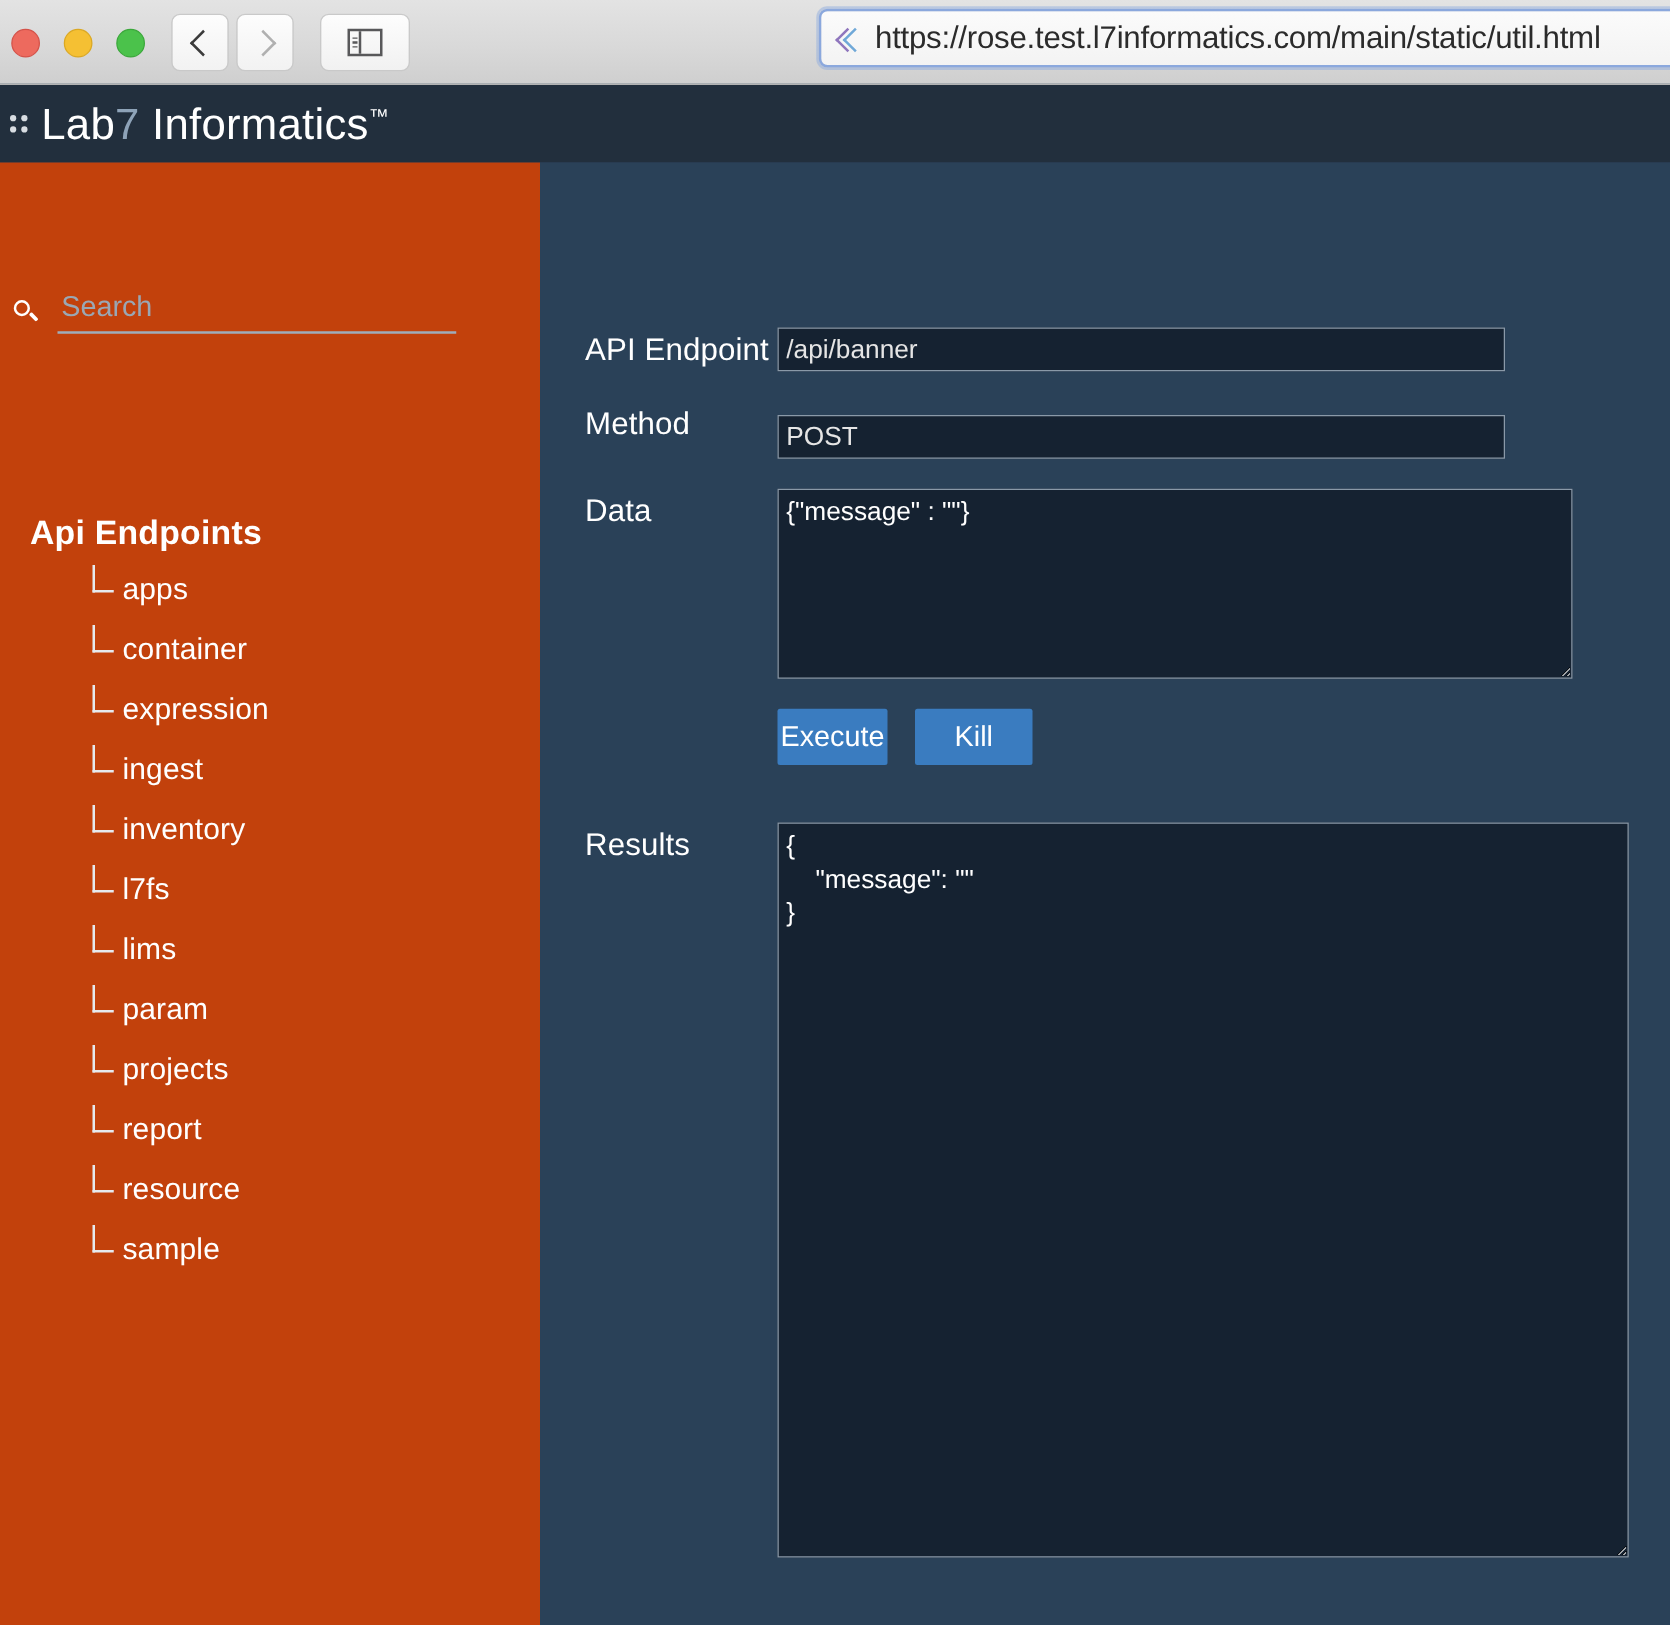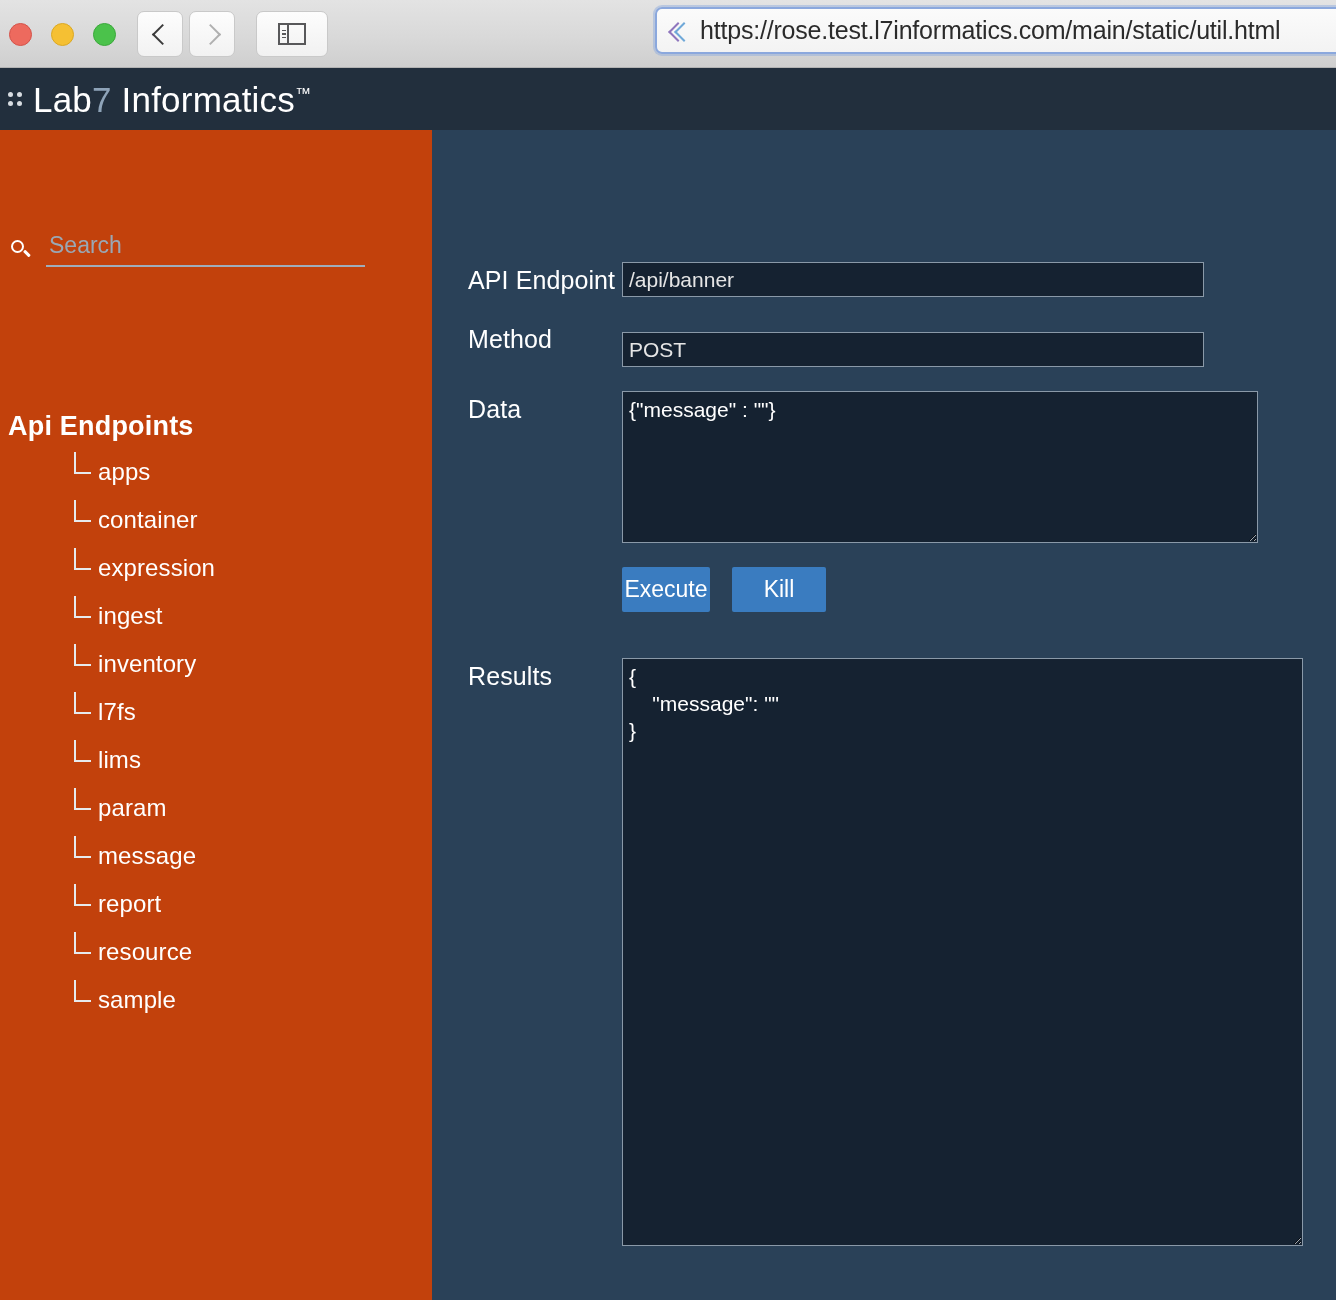--- a/index.html
+++ b/index.html
@@ -95,21 +95,21 @@
   .searchinput{
     margin-left:14px;width:316px;background:transparent;border:none;
     border-bottom:2px solid #9fadbb;outline:none;
     font-family:"Liberation Sans",sans-serif;font-size:23px;color:#ffffff;
     padding:0 0 6px 3px;
   }
   .searchinput::placeholder{color:#9aa7b4;}
 
   
   .treehead{
-    position:absolute;left:8px;top:281px;
+    position:absolute;left:24px;top:281px;
     font-size:27px;font-weight:bold;color:#ffffff;letter-spacing:.2px;
   }
   .tree{position:absolute;left:0;top:318px;width:432px;text-align:right;}
   .titem{
     height:48px;display:flex;align-items:center;padding-left:72px;
     box-sizing:border-box;position:relative;cursor:default;
   }
   .elbow{
     position:absolute;left:74px;top:4px;width:17px;height:22px;
     border-left:2px solid #e6eaee;border-bottom:2px solid #e6eaee;
@@ -239,21 +239,21 @@
       <div class="titem">
         <span class="elbow"></span>
         <span class="tlabel">lims</span>
       </div>
       <div class="titem">
         <span class="elbow"></span>
         <span class="tlabel">param</span>
       </div>
       <div class="titem">
         <span class="elbow"></span>
-        <span class="tlabel">message</span>
+        <span class="tlabel">projects</span>
       </div>
       <div class="titem">
         <span class="elbow"></span>
         <span class="tlabel">report</span>
       </div>
       <div class="titem">
         <span class="elbow"></span>
         <span class="tlabel">resource</span>
       </div>
       <div class="titem">

